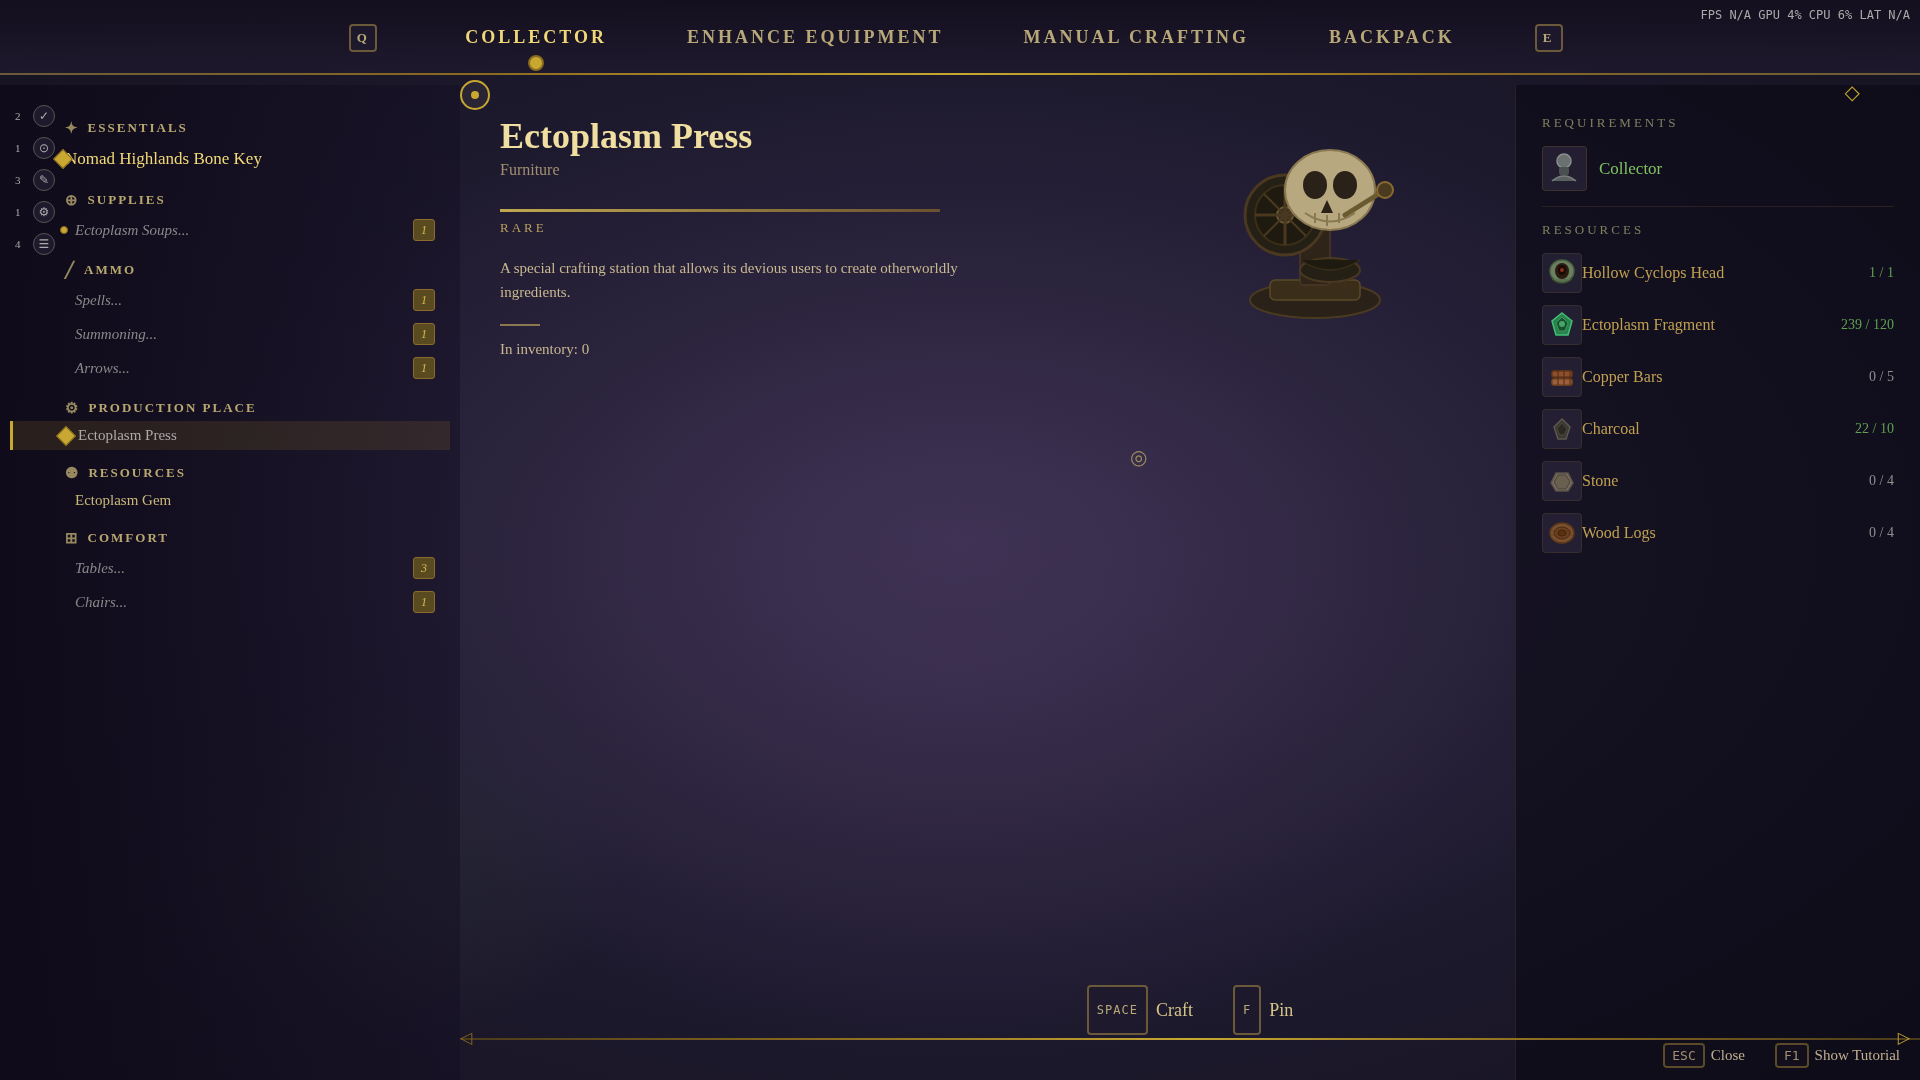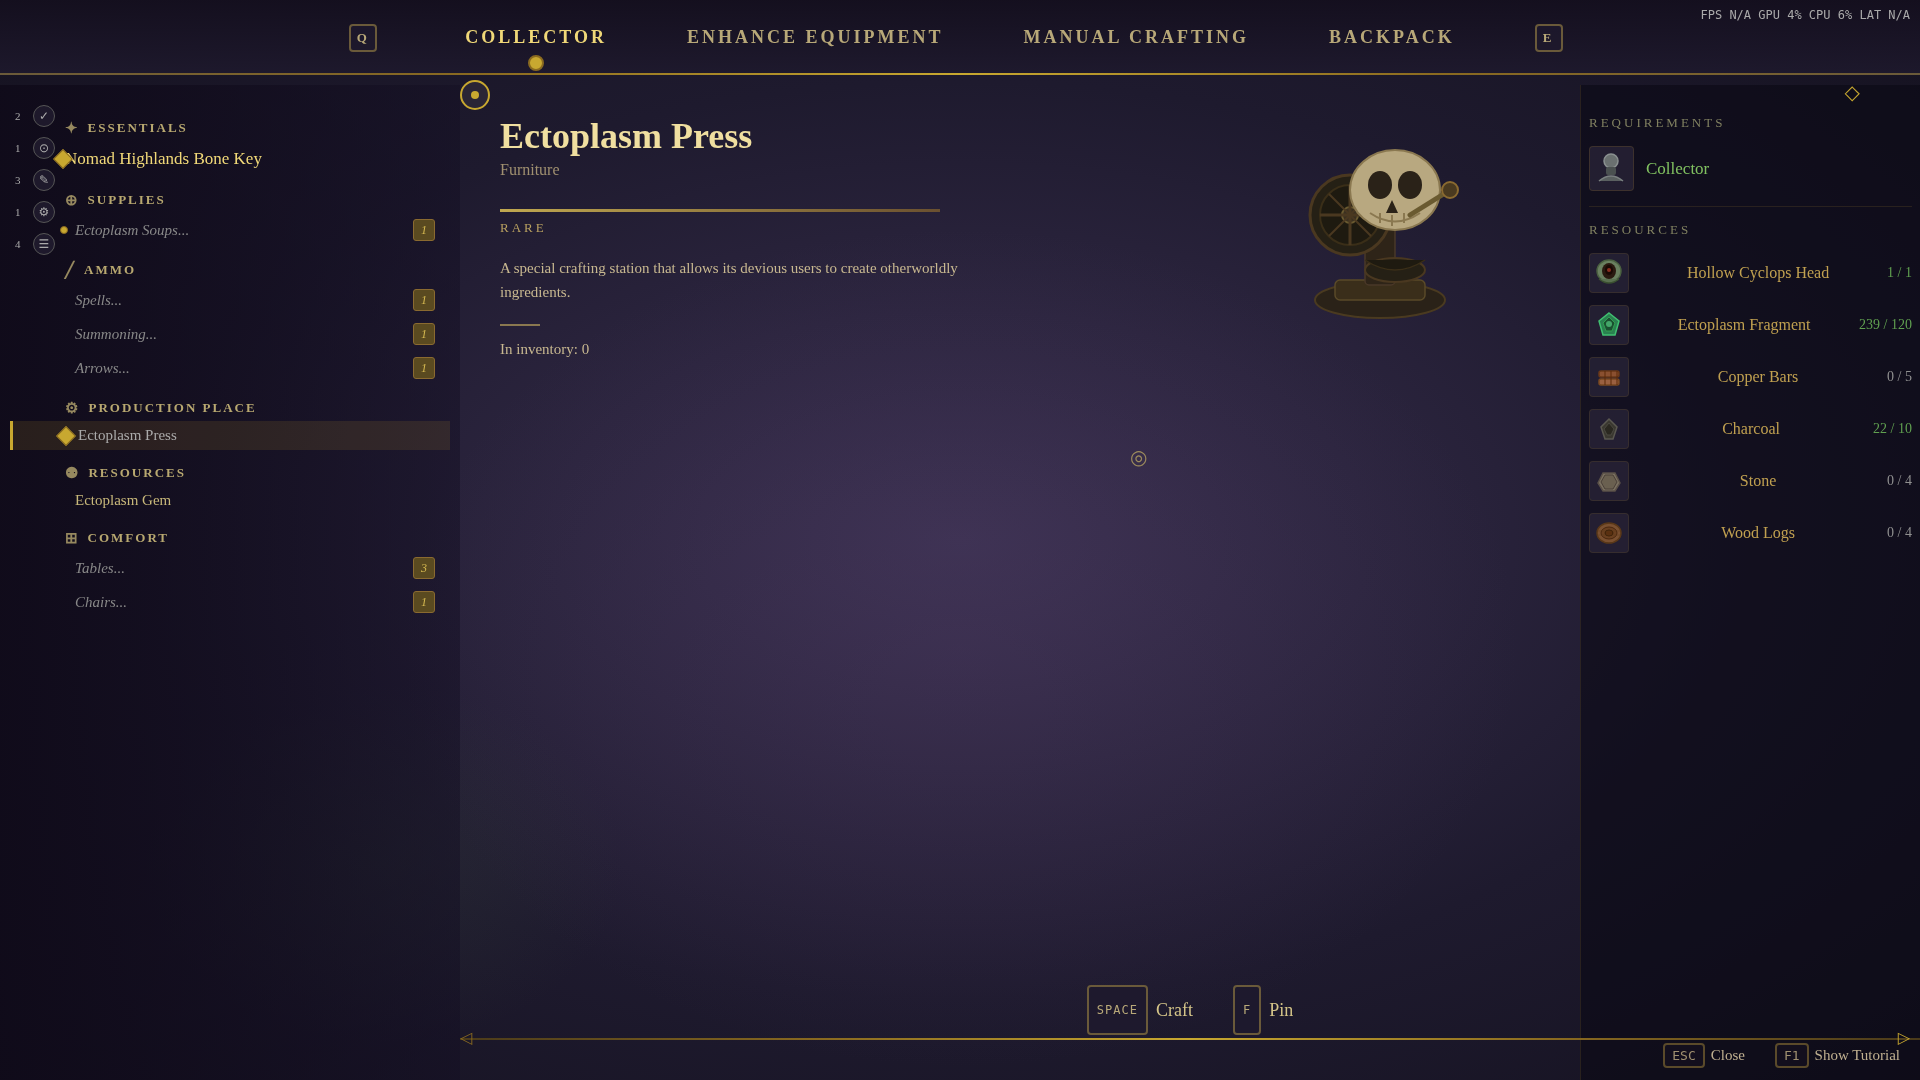--- a/index.html
+++ b/index.html
@@ -385,22 +385,22 @@
       position: absolute;
       bottom: 33px;
       right: 10px;
       color: #c8a830;
       font-size: 16px;
       z-index: 10;
     }
 
     
     .right-panel {
-      width: 340px;
-      padding: 20px 8px;
+      width: 405px;
+      padding: 20px 26px;
       background: rgba(10,8,20,0.6);
       border-left: 1px solid rgba(100,80,40,0.3);
     }
 
     .panel-section-title {
       font-size: 13px;
       letter-spacing: 3px;
       color: #808060;
       text-transform: uppercase;
       margin-bottom: 15px;
@@ -435,21 +435,20 @@
     .divider {
       height: 1px;
       background: rgba(100,80,40,0.3);
       margin: 15px 0;
     }
 
     .resource-row {
       display: flex;
       align-items: center;
       margin-bottom: 12px;
-      text-align: center;
     }
 
     .resource-icon {
       width: 40px;
       height: 40px;
       background: rgba(40,35,55,0.8);
       border: 1px solid rgba(100,80,40,0.3);
       border-radius: 4px;
       display: flex;
       align-items: center;

